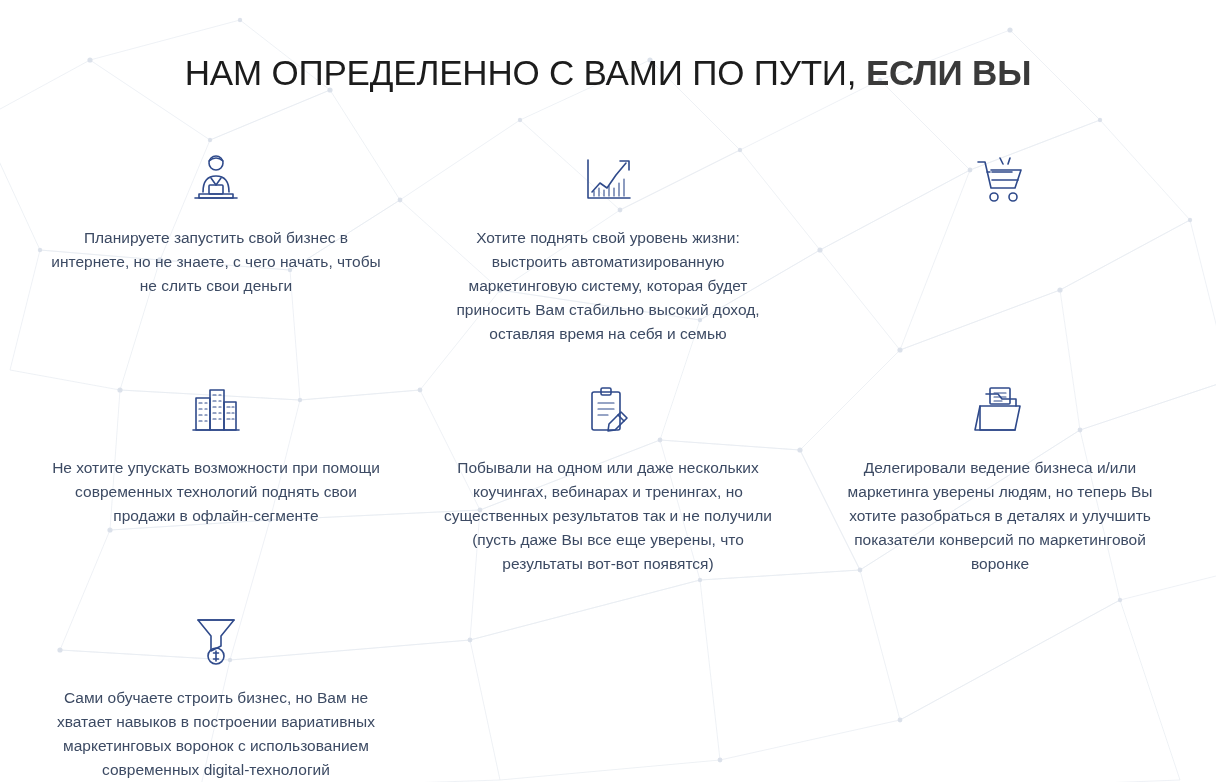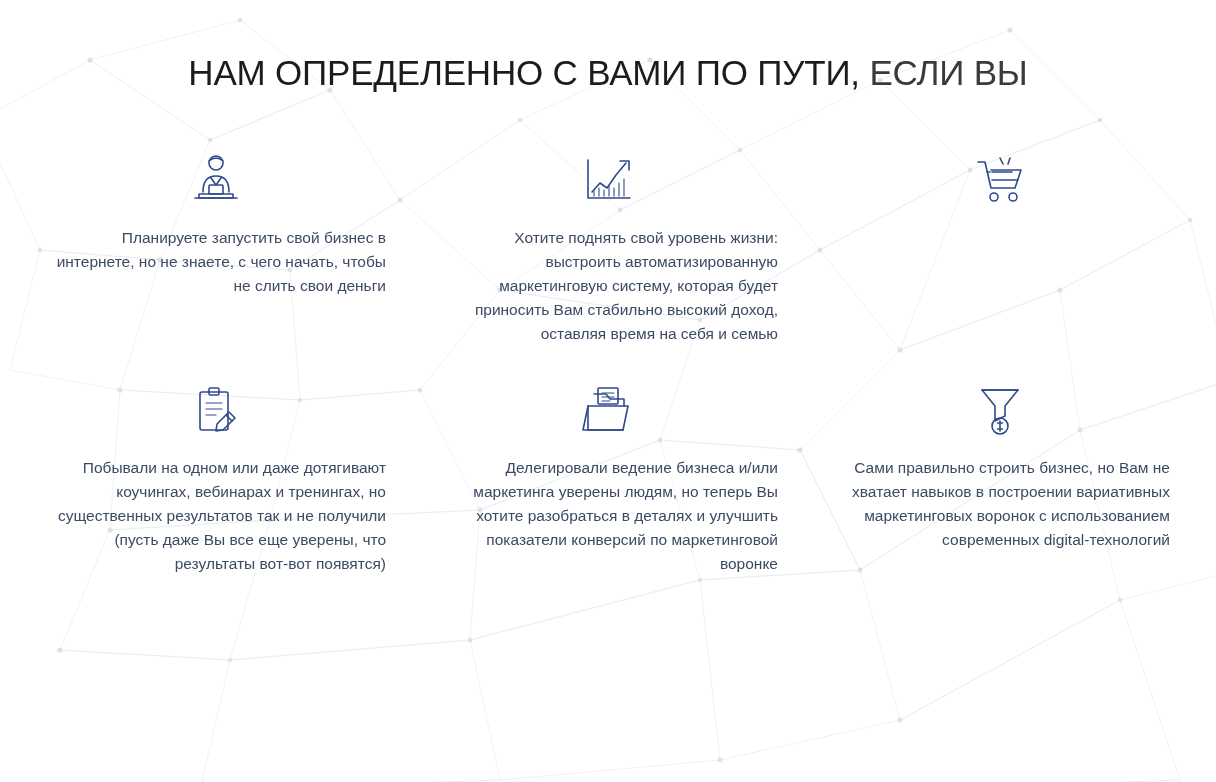--- a/index.html
+++ b/index.html
@@ -40,39 +40,39 @@
     font-size: 35px;
     line-height: 1.15;
     letter-spacing: -0.2px;
     color: #1c1c1c;
     white-space: nowrap;
   }
   .heading .bold {
     font-weight: normal;
   }
   .heading .light {
-    font-weight: normal;
+    font-weight: bold;
     color: #3a3a3a;
   }
 
   .grid {
     margin-top: 52px;
     display: grid;
     grid-template-columns: repeat(3, 1fr);
     grid-auto-rows: auto;
     column-gap: 0;
     row-gap: 0;
     padding: 0 20px;
     box-sizing: border-box;
   }
 
   .cell {
     padding: 0 26px 30px 26px;
     box-sizing: border-box;
-    text-align: right;
+    text-align: center;
   }
 
   .icon-wrap {
     height: 62px;
     display: flex;
     align-items: flex-end;
     justify-content: center;
     margin-bottom: 18px;
   }
   .icon-wrap svg {
@@ -219,34 +219,50 @@
           <path d="M8 8 h7 l6 26 h24 l6 -18 h-30"></path>
           <path d="M17 18 h3 M22 18 h20"></path>
           <path d="M22 26 h26"></path>
           <circle cx="24" cy="43" r="4"></circle>
           <circle cx="43" cy="43" r="4"></circle>
           <path d="M30 4 l3 6 M40 4 l-2 6"></path>
         </svg>
       </div>
     </div>
 
+    <div class="cell row2">
+      <div class="icon-wrap">
+        <svg width="56" height="54" viewBox="0 0 56 54" fill="none" stroke="#2f4a8b" stroke-width="1.6" stroke-linecap="round" stroke-linejoin="round">
+          <rect x="8" y="14" width="14" height="32"></rect>
+          <rect x="22" y="6" width="14" height="40"></rect>
+          <rect x="36" y="18" width="12" height="28"></rect>
+          <g stroke-width="1.2">
+            <path d="M11 19 h3 M17 19 h2 M11 25 h3 M17 25 h2 M11 31 h3 M17 31 h2 M11 37 h3 M17 37 h2"></path>
+            <path d="M25 11 h3 M31 11 h2 M25 17 h3 M31 17 h2 M25 23 h3 M31 23 h2 M25 29 h3 M31 29 h2 M25 35 h3 M31 35 h2"></path>
+            <path d="M39 23 h3 M44 23 h2 M39 29 h3 M44 29 h2 M39 35 h3 M44 35 h2"></path>
+          </g>
+          <path d="M5 46 h46"></path>
+        </svg>
+      </div>
+      <div class="cell-text">Не хотите упускать возможности при помощи современных технологий поднять свои продажи в офлайн-сегменте</div>
+    </div>
 
     <div class="cell row3">
       <div class="icon-wrap">
         <svg width="56" height="54" viewBox="0 0 56 54" fill="none" stroke="#2f4a8b" stroke-width="1.6" stroke-linecap="round" stroke-linejoin="round">
           <rect x="12" y="8" width="28" height="38" rx="2"></rect>
           <rect x="21" y="4" width="10" height="7" rx="1.5"></rect>
           <g stroke-width="1.2">
             <path d="M18 19 h16 M18 25 h16 M18 31 h10"></path>
           </g>
           <path d="M41 28 l6 6 l-12 12 l-7 1 l1 -7 z"></path>
           <path d="M38 31 l6 6"></path>
         </svg>
       </div>
-      <div class="cell-text">Побывали на одном или даже дотягивают коучингах, вебинарах и тренингах, но существенных результатов так и не получили (пусть даже Вы все еще уверены, что результаты вот-вот появятся)</div>
+      <div class="cell-text">Побывали на одном или даже нескольких коучингах, вебинарах и тренингах, но существенных результатов так и не получили (пусть даже Вы все еще уверены, что результаты вот-вот появятся)</div>
     </div>
 
     <div class="cell row3">
       <div class="icon-wrap">
         <svg width="56" height="54" viewBox="0 0 56 54" fill="none" stroke="#2f4a8b" stroke-width="1.6" stroke-linecap="round" stroke-linejoin="round">
           <path d="M14 10 h12 l4 5 h14 v7"></path>
           <rect x="18" y="4" width="20" height="16" rx="1"></rect>
           <g stroke-width="1.1">
             <path d="M22 9 h12 M22 13 h12 M22 17 h8"></path>
           </g>
@@ -259,17 +275,17 @@
 
     <div class="cell row3">
       <div class="icon-wrap">
         <svg width="56" height="54" viewBox="0 0 56 54" fill="none" stroke="#2f4a8b" stroke-width="1.6" stroke-linecap="round" stroke-linejoin="round">
           <path d="M10 6 h36 l-13 16 v10 l-10 5 v-15 z"></path>
           <path d="M10 6 h36"></path>
           <circle cx="28" cy="42" r="8"></circle>
           <path d="M28 37 v10 M25.5 39 h5 M25.5 45 h5"></path>
         </svg>
       </div>
-      <div class="cell-text">Сами правильно строить бизнес, но Вам не хватает навыков в построении вариативных маркетинговых воронок с использованием современных digital-технологий</div>
+      <div class="cell-text">Сами обучаете строить бизнес, но Вам не хватает навыков в построении вариативных маркетинговых воронок с использованием современных digital-технологий</div>
     </div>
 
   </div>
 </div>
 
 </body></html>

